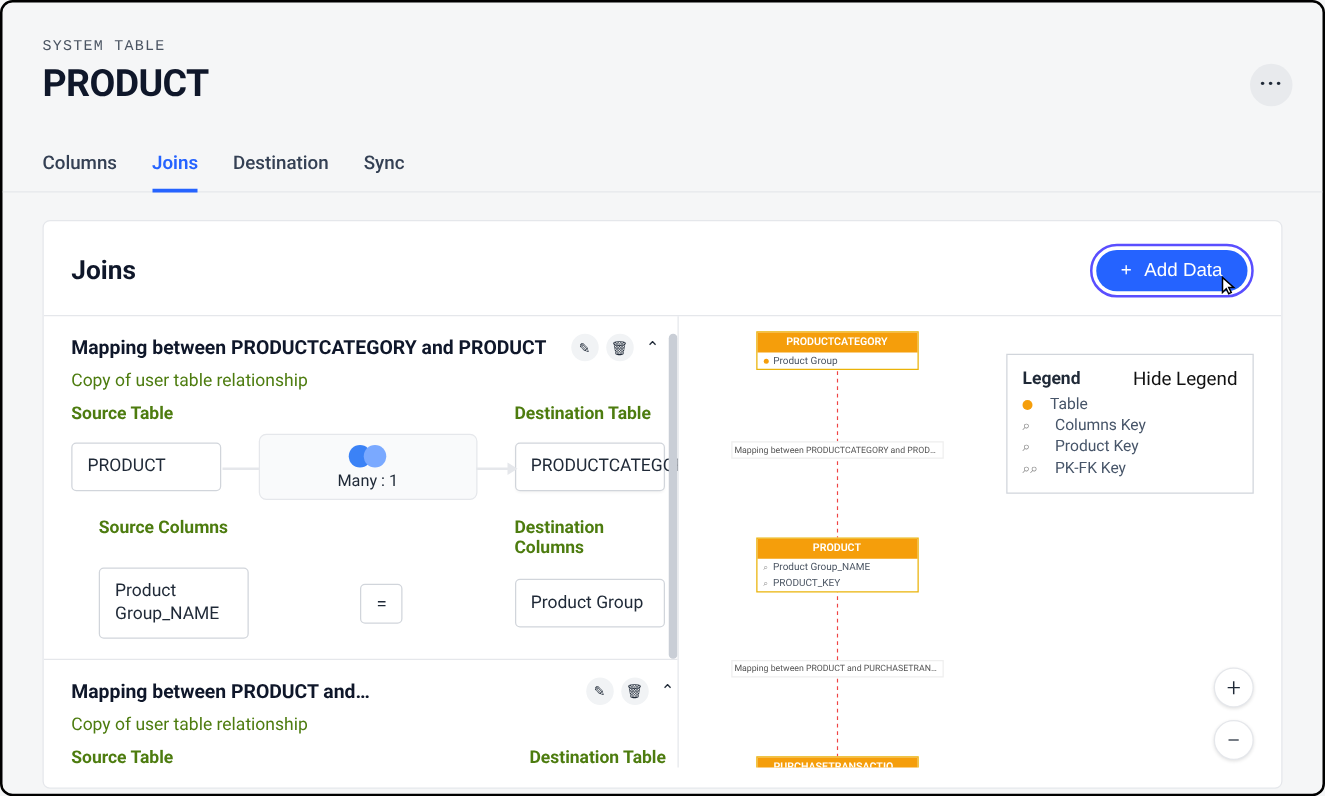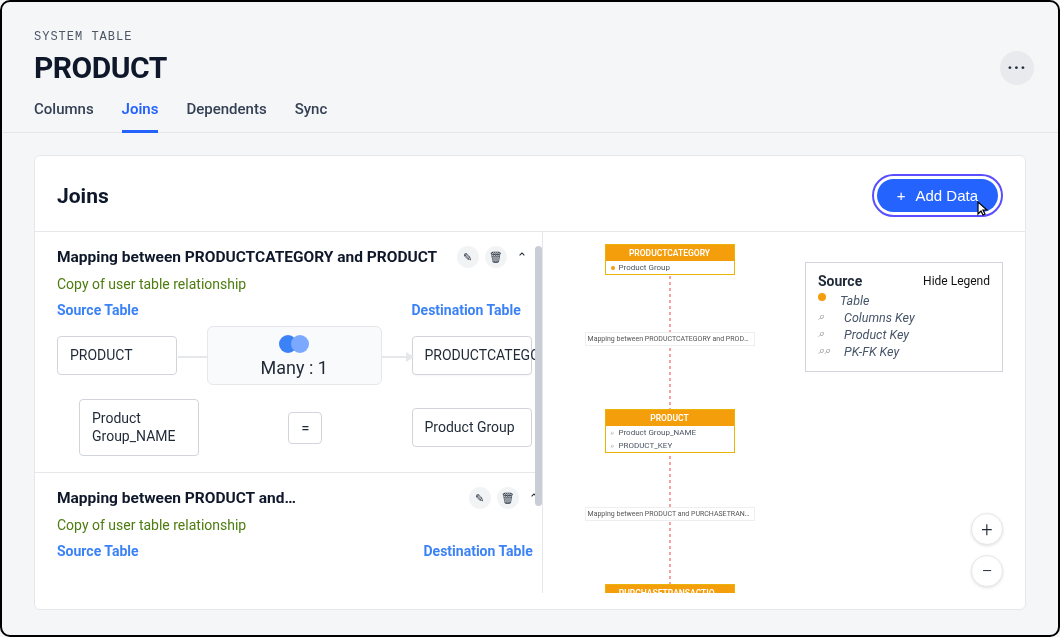--- a/index.html
+++ b/index.html
@@ -55,21 +55,21 @@
   .dots::before {
     content: "···";
     font-weight: 700;
     font-size: 18px;
     letter-spacing: 1px;
     color: #1f2937;
   }
   .tabs {
     display: flex;
     gap: 28px;
-    margin-top: 15px;
+    margin-top: 36px;
     border-bottom: 1px solid #e5e7eb;
     padding: 0 32px;
   }
   .tab {
     font-size: 15px;
     color: #344054;
     padding-bottom: 12px;
     cursor: pointer;
     border-bottom: 3px solid transparent;
     margin-bottom: -1px;
@@ -182,21 +182,21 @@
     display: flex; align-items: center; justify-content: center;
     font-size: 11px;
     color: #1f2937;
     cursor: pointer;
   }
   .caret { font-size: 13px; color: #1f2937; cursor: pointer; padding: 0 4px;}
   .subtext { font-size: 14px; color: #4d7c0f; margin-bottom: 10px; }
   .section-label {
     font-size: 14px;
     font-weight: 700;
-    color: #3b82f6;
+    color: #4d7c0f;
     margin-bottom: 6px;
   }
   .three-col {
     display: grid;
     grid-template-columns: 120px 1fr 120px;
     align-items: center;
     gap: 30px;
     margin-bottom: 14px;
   }
   .three-col-labels {
@@ -214,21 +214,21 @@
     color: #1f2937;
     line-height: 1.25;
   }
   .cell-box.shadow { box-shadow: 0 1px 2px rgba(0,0,0,0.04); }
   .middle-join {
     border: 1px solid #e5e7eb;
     border-radius: 6px;
     background: #f9fafb;
     padding: 8px 10px 6px 10px;
     text-align: center;
-    font-size: 18px;
+    font-size: 13px;
     color: #1f2937;
     position: relative;
   }
   .venn {
     display: flex;
     justify-content: center;
     margin-bottom: 4px;
   }
   .venn-c {
     width: 18px; height: 18px;
@@ -319,21 +319,21 @@
     top: 18px;
     width: 198px;
     border: 1px solid #d1d5db;
     background: #fff;
     padding: 10px 12px;
     font-size: 12.5px;
     color: #1f2937;
   }
   .legend-head { display: flex; justify-content: space-between; align-items: center; margin-bottom: 4px;}
   .legend-head b { font-size: 14px; }
-  .legend-row { display: flex; gap: 14px; align-items: flex-start; margin: 2px 0; color:#475569;font-style:italic;}
+  .legend-row { display: flex; gap: 14px; align-items: center; margin: 2px 0; color:#475569;}
   .legend-dot { width:8px; height:8px; border-radius:50%; background:#f59e0b;}
   .kg { font-size: 11px; color: #888; width: 12px; display:inline-block;}
   .zoom-controls {
     position: absolute;
     right: 2px;
     bottom: 6px;
     display: flex;
     flex-direction: column;
     gap: 10px;
   }
@@ -358,21 +358,21 @@
     <div class="overline">SYSTEM TABLE</div>
     <div class="title-row">
       <div class="page-title">PRODUCT</div>
       <div class="icon-btn dots"></div>
     </div>
   </div>
 
   <div class="tabs">
     <div class="tab">Columns</div>
     <div class="tab active">Joins</div>
-    <div class="tab">Dependents</div>
+    <div class="tab">Destination</div>
     <div class="tab">Sync</div>
   </div>
 
   <div class="content">
     <div class="panel">
 
       <div class="panel-head">
         <div class="panel-title">Joins</div>
         <div class="add-join-wrap">
           <button class="add-join-btn">
@@ -416,20 +416,25 @@
                 <div class="venn">
                   <div class="venn-c"></div>
                     <div class="venn-c"></div>
                 </div>
                 <span>Many : 1</span>
               </div>
               <div class="cell-box shadow">PRODUCTCATEGORY</div>
             </div>
 
             <div class="inner-indent">
+              <div class="three-col-labels">
+                <div class="section-label">Source Columns</div>
+                <div></div>
+                <div class="section-label">Destination Columns</div>
+              </div>
               <div class="three-col">
                 <div class="cell-box">Product Group_NAME</div>
                 <div style="position:relative;">
                   <div class="eq-box">=</div>
                 </div>
                 <div class="cell-box">Product Group</div>
               </div>
             </div>
           </div>
 
@@ -482,22 +487,22 @@
 
             <div class="map-label" style="left:16px; top:263px;">Mapping between PRODUCT and PURCHASETRANSAC…</div>
 
             <div class="node-table" style="left:36px; top:340px;">
               <div class="nh">PURCHASETRANSACTIO…</div>
 
             </div>
 
             <div class="legend-box">
               <div class="legend-head">
-                <b>Source</b>
-                <span style="font-size:12px; color:#111;">Hide Legend</span>
+                <b>Legend</b>
+                <span style="font-size:15px; color:#111;">Hide Legend</span>
               </div>
               <div class="legend-row">
                   <span class="legend-dot"></span>
                   <span>Table</span>
                 </div>
               <div class="legend-row">
                   <span class="kg">⌕</span>
                   <span>Columns Key</span>
                 </div>
               <div class="legend-row">

